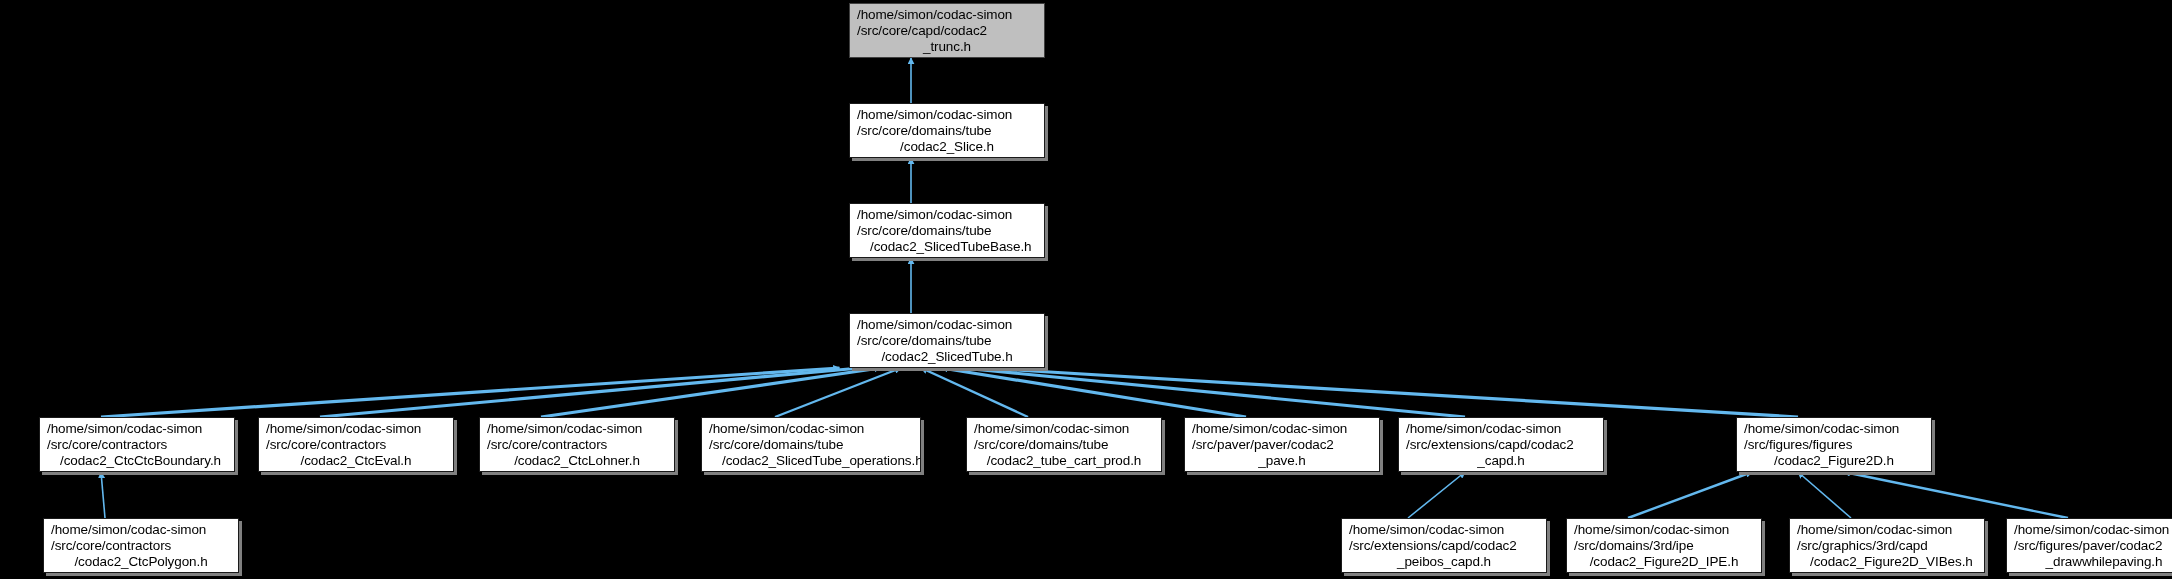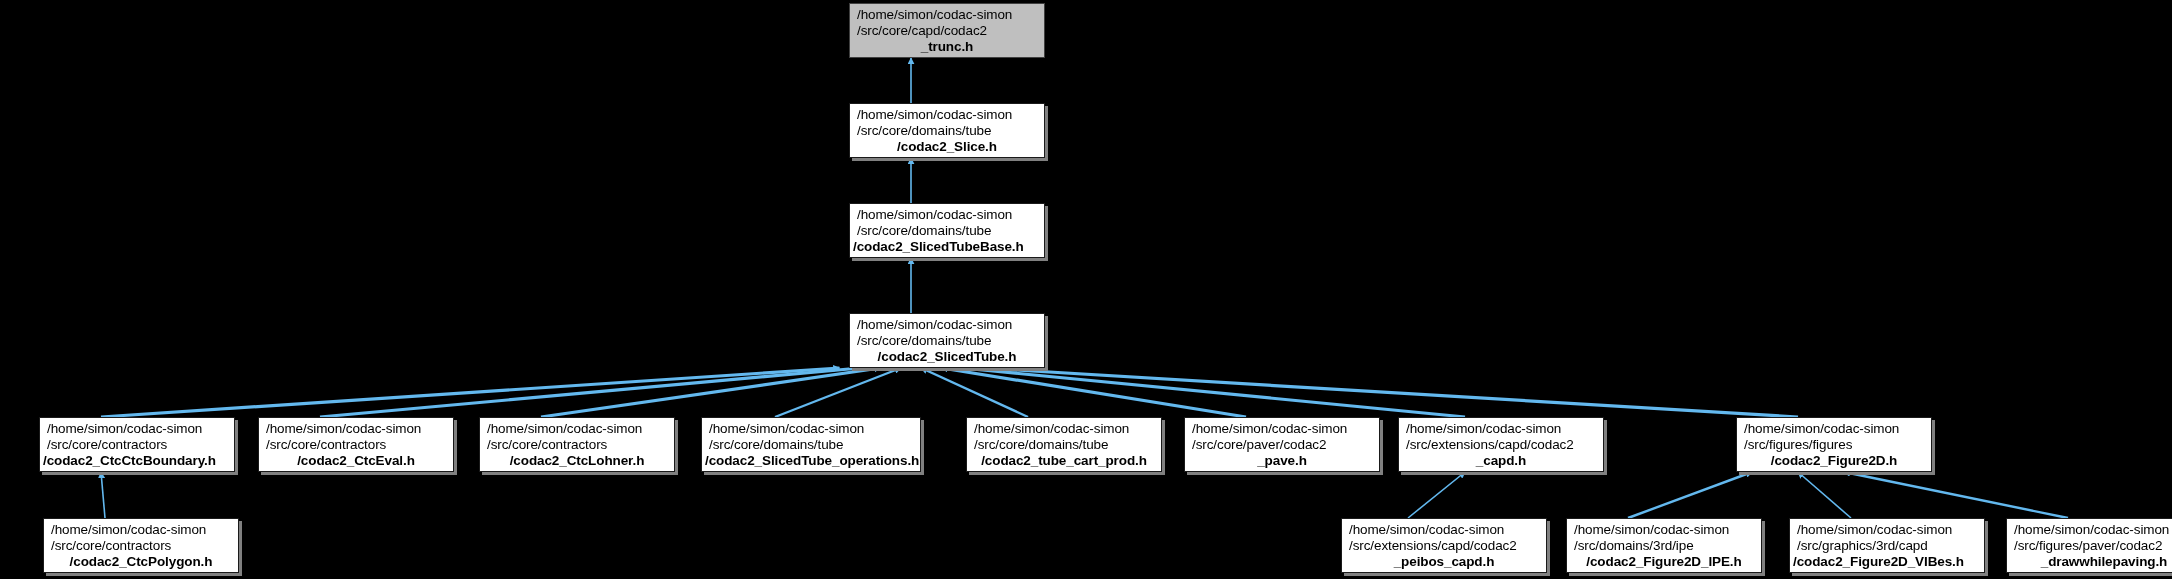--- a/index.html
+++ b/index.html
@@ -51,25 +51,24 @@
     color: #000000;
     white-space: pre;
     letter-spacing: -0.1px;
   }
   .gnode .nline.l1, .gnode .nline.l2 {
     align-self: flex-start;
     padding-left: 7px;
   }
   .gnode .nline.l3 {
     align-self: center;
-    font-weight: bold;
   }
   .gnode .nline.l3.left {
     align-self: flex-start;
-    padding-left: 3px;
+    padding-left: 20px;
   }
 </style>
 </head>
 <body>
 
 <div id="graph-root">
   <svg id="graph-svg" viewBox="0 0 2172 579" preserveAspectRatio="none">
       <defs>
         <marker id="ah" markerWidth="7" markerHeight="7" refX="6.2" refY="3.5" orient="auto" markerUnits="userSpaceOnUse">
           <path d="M0,0 L7,3.5 L0,7 Z" fill="#63b8ee"></path>
@@ -133,21 +132,21 @@
         <div class="nline l2">/src/core/domains/tube</div>
         <div class="nline l3 left">/codac2_SlicedTube_operations.h</div>
       </div>
       <div class="gnode" style="left: 930px; top: 417px; width: 196px; height: 55px;">
         <div class="nline l1">/home/simon/codac-simon</div>
         <div class="nline l2">/src/core/domains/tube</div>
         <div class="nline l3">/codac2_tube_cart_prod.h</div>
       </div>
       <div class="gnode" style="left: 1148px; top: 417px; width: 196px; height: 55px;">
         <div class="nline l1">/home/simon/codac-simon</div>
-        <div class="nline l2">/src/core/paver/codac2</div>
+        <div class="nline l2">/src/paver/paver/codac2</div>
         <div class="nline l3">_pave.h</div>
       </div>
       <div class="gnode" style="left: 1362px; top: 417px; width: 206px; height: 55px;">
         <div class="nline l1">/home/simon/codac-simon</div>
         <div class="nline l2">/src/extensions/capd/codac2</div>
         <div class="nline l3">_capd.h</div>
       </div>
       <div class="gnode" style="left: 1700px; top: 417px; width: 196px; height: 55px;">
         <div class="nline l1">/home/simon/codac-simon</div>
         <div class="nline l2">/src/figures/figures</div>

